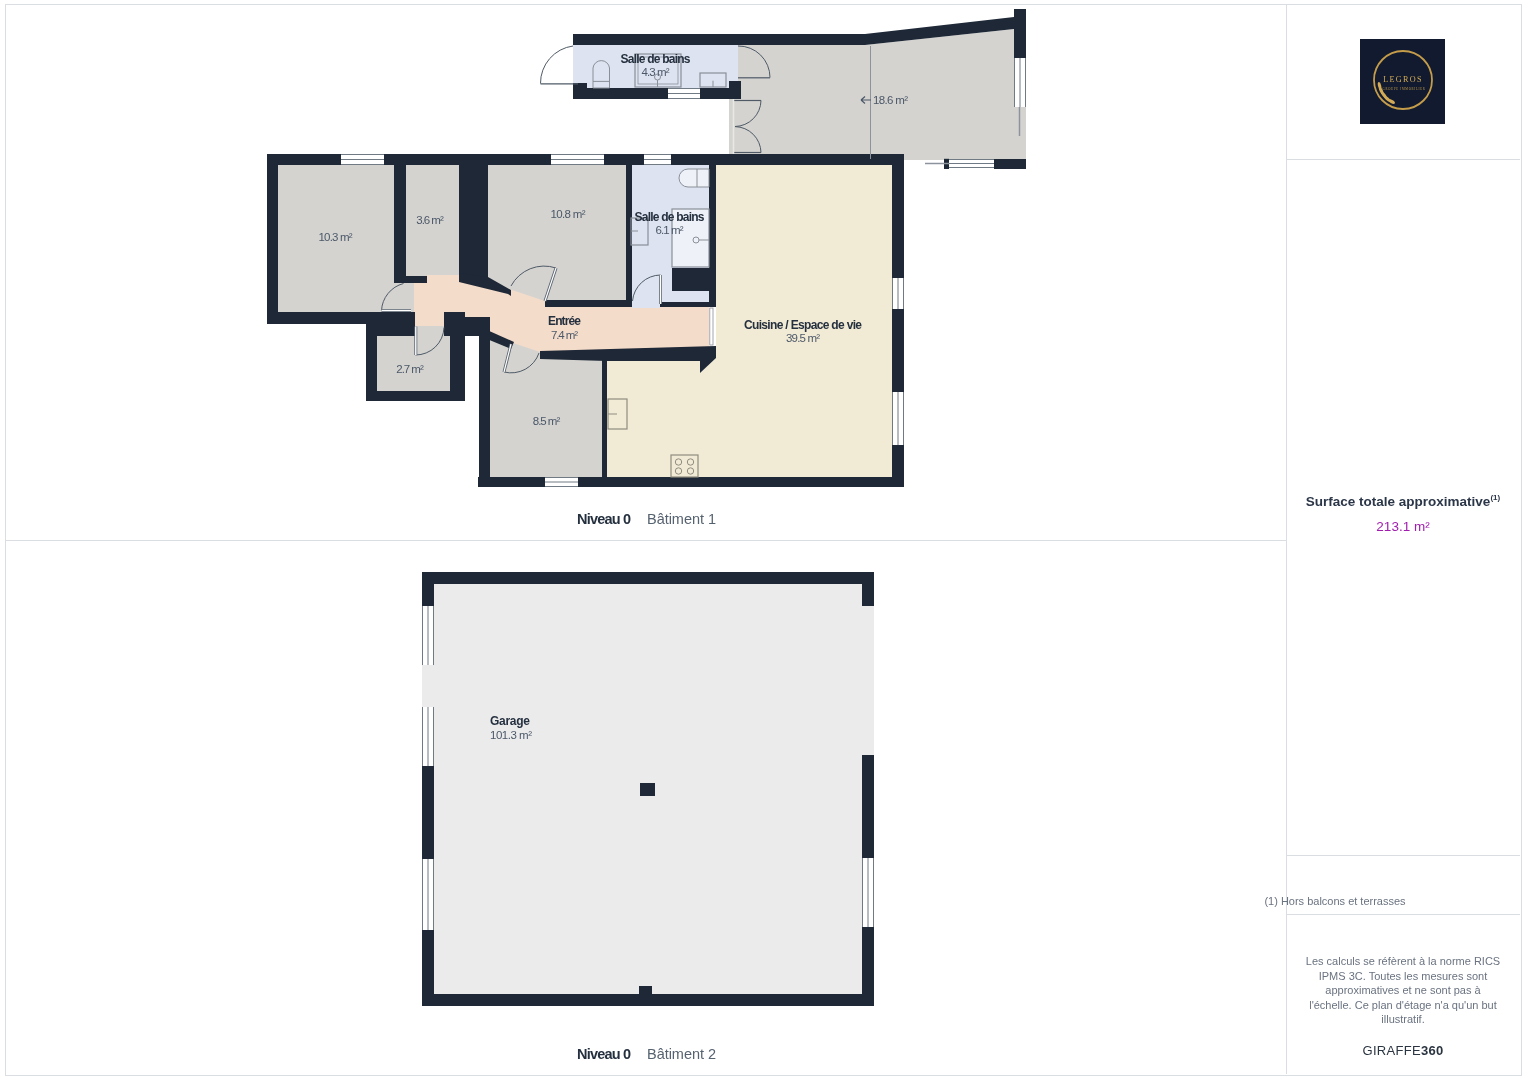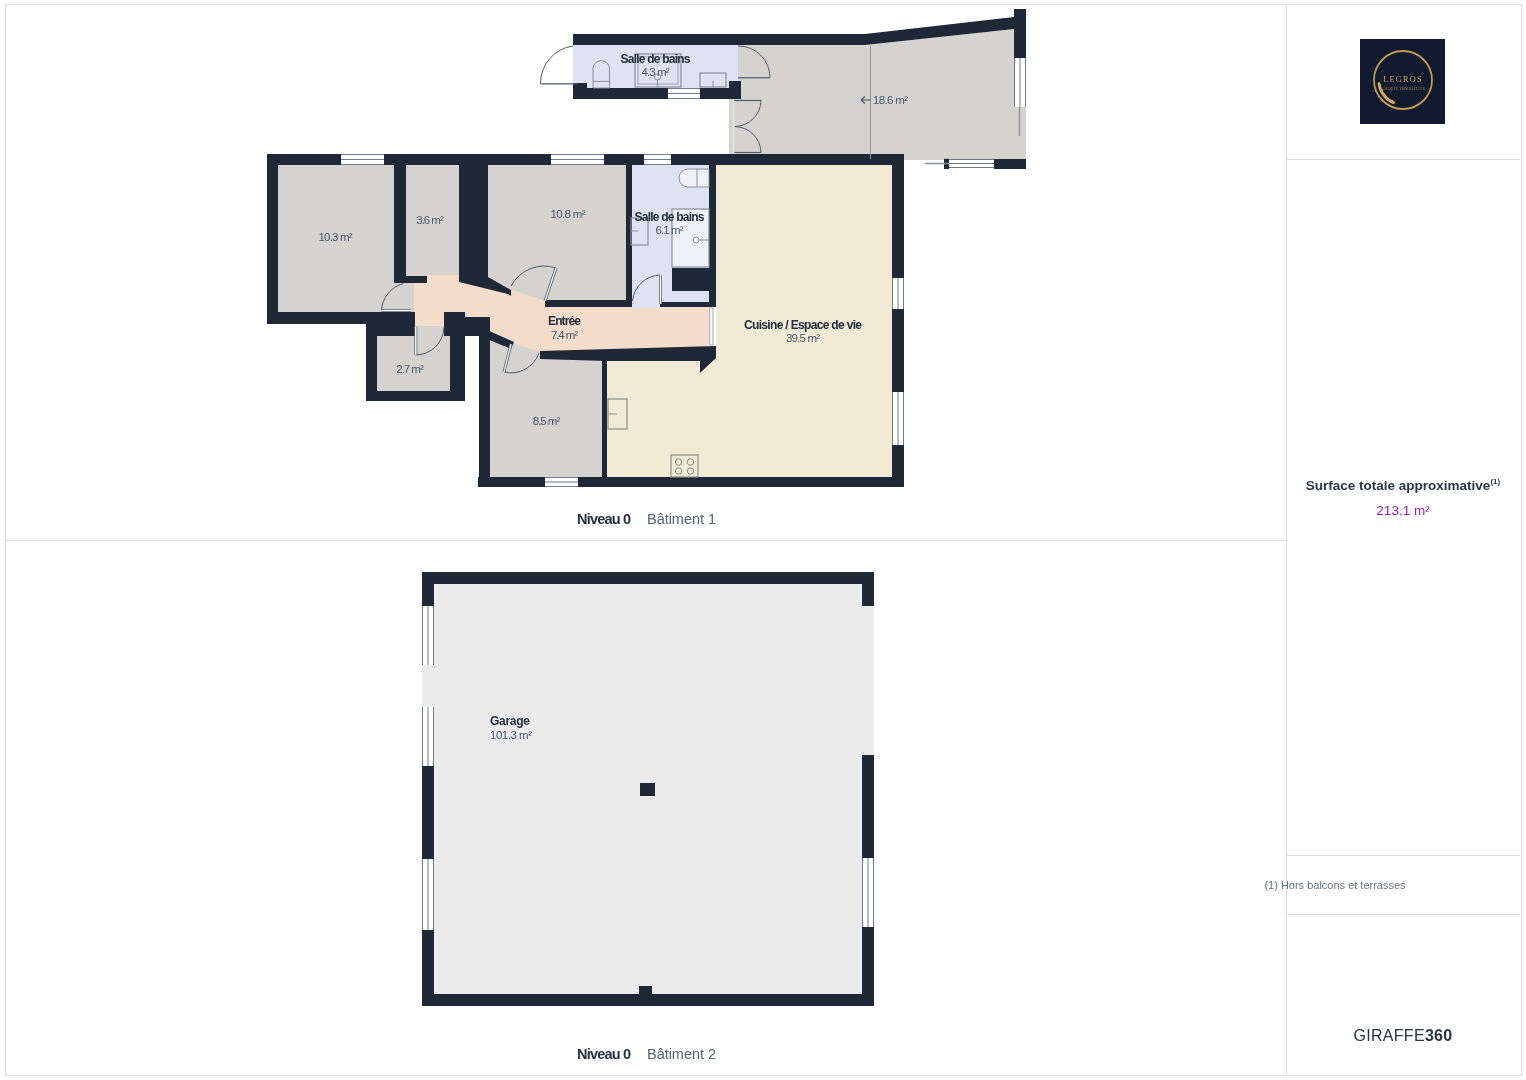--- a/index.html
+++ b/index.html
@@ -1,19 +1,19 @@
 <!DOCTYPE html>
 <html><head>
 <meta charset="utf-8">
 <style>
   html,body{margin:0;padding:0;background:#fff;}
   body{font-family:"Liberation Sans", sans-serif;}
   #page{position:relative;width:1526px;height:1080px;overflow:hidden;background:#fff;}
   .hairline{position:absolute;background:#dadde2;}
-  .sb-text{position:absolute;text-align:center;}
+  .sb-text{position:absolute;text-align:center;margin-top:16px;}
 </style>
 </head>
 <body>
 <div id="page">
 
   <div style="position:absolute;left:5px;top:4px;width:1515px;height:1070px;border:1px solid #dadde2;"></div>
 
   <div class="hairline" style="left:6px;top:540px;width:1280px;height:1px;"></div>
 
   <div class="hairline" style="left:1286px;top:4px;width:1px;height:1070px;"></div>
@@ -373,15 +373,16 @@
       </g>
     </g>
   </svg>
 
   <div class="sb-text" style="left:1288px;top:477px;width:230px;font-size:13.5px;font-weight:bold;color:#2b3648;">Surface totale approximative<span style="font-size:8px;vertical-align:super;">(1)</span></div>
 
   <div class="sb-text" style="left:1288px;top:503px;width:230px;font-size:13.5px;color:#a21caf;">213.1 m²</div>
 
   <div class="sb-text" style="left:1220px;top:879px;width:230px;font-size:11px;color:#6a7380;">(1) Hors balcons et terrasses</div>
 
-
-  <div class="sb-text" style="left:1288px;top:1027px;width:230px;font-size:16px;color:#2b3541;letter-spacing:0.3px;">GIRAFFE<b>360</b></div>
+  <div class="sb-text" style="left:1293px;top:938px;width:220px;font-size:11px;line-height:14.6px;color:#6a7380;">Les calculs se réfèrent à la norme RICS<br>IPMS 3C. Toutes les mesures sont<br>approximatives et ne sont pas à<br>l'échelle. Ce plan d'étage n'a qu'un but<br>illustratif.</div>
+
+  <div class="sb-text" style="left:1288px;top:1027px;width:230px;font-size:13px;color:#2b3541;letter-spacing:0.3px;">GIRAFFE<b>360</b></div>
 </div>
 
 </body></html>

